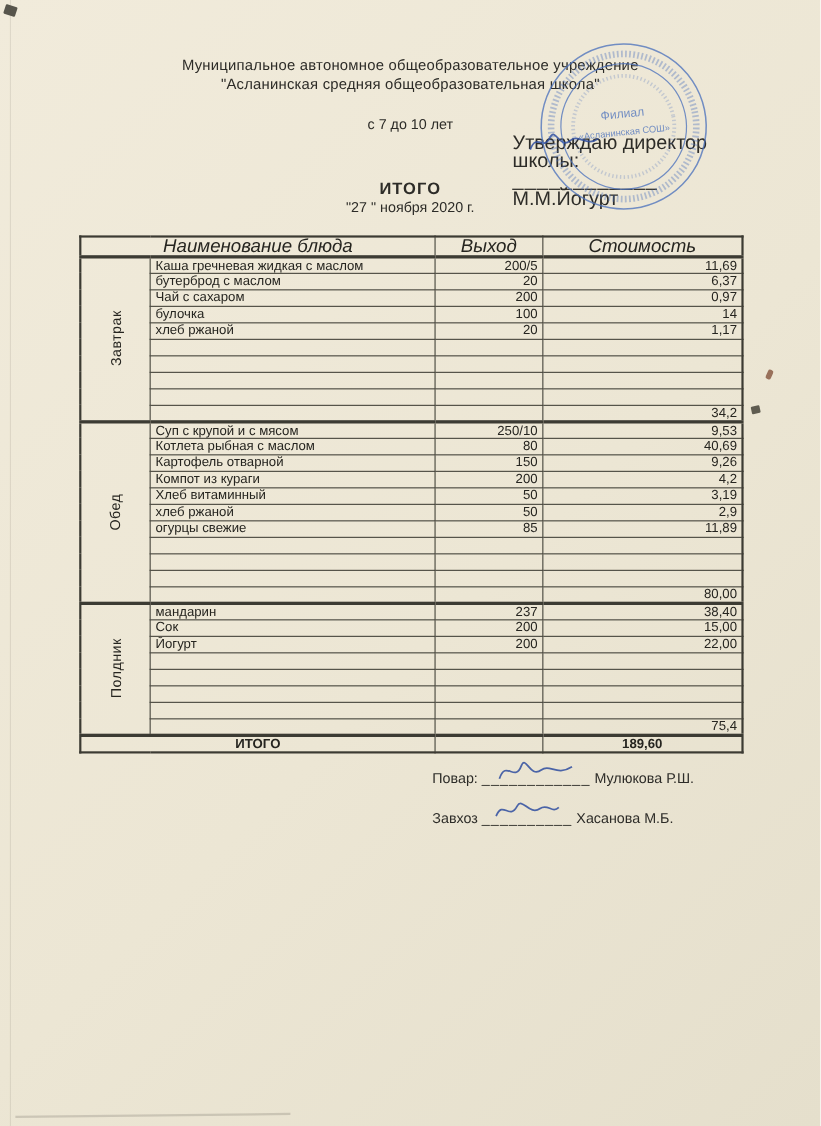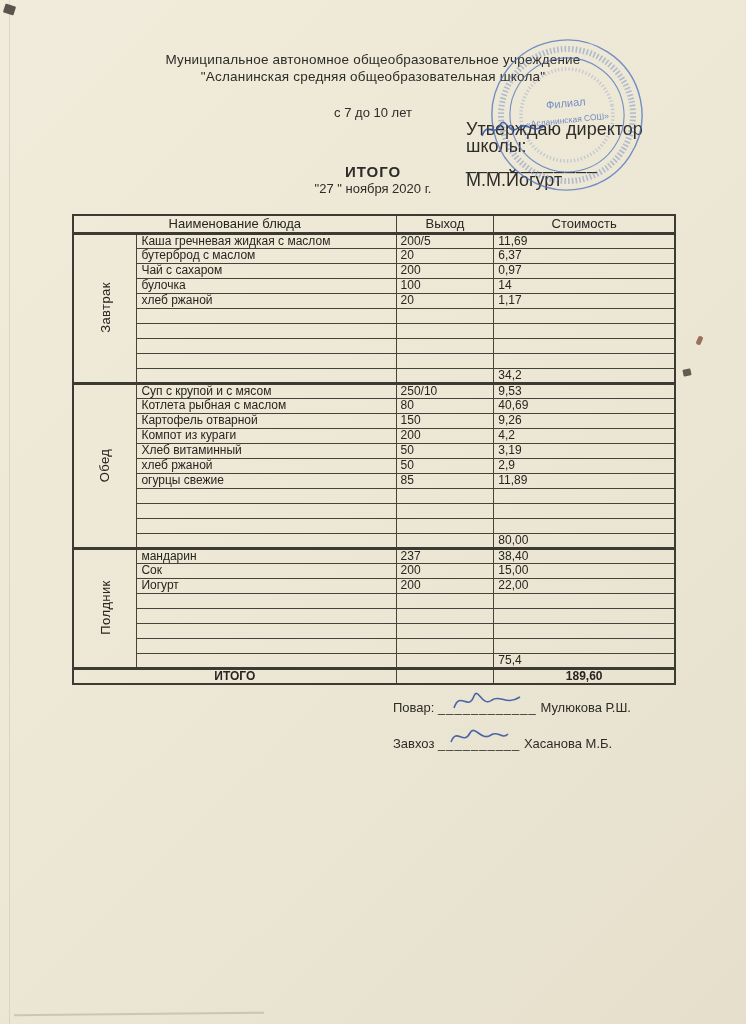--- a/index.html
+++ b/index.html
@@ -27,23 +27,23 @@
   .menu-table {
     position:absolute; left:72px; top:214px; width:604px;
     border-collapse:collapse; font-size:12px; color:#262520;
     border:2px solid #3c3b33;
   }
   .menu-table th, .menu-table td {
     border:1px solid #45443b;
     height:15px; line-height:13px; padding:0 4px;
     font-weight:normal; overflow:hidden; white-space:nowrap;
   }
-  .menu-table thead th { height:18px; text-align:center; font-size:13px; }
+  .menu-table thead th { height:18px; text-align:center; font-size:17px;font-style:italic; }
   .name-cell { text-align:left; }
-  .num-cell { text-align:left; }
+  .num-cell { text-align:right; }
   .label-cell { text-align:center; vertical-align:middle; }
   .vlabel { display:inline-block; transform:rotate(-90deg); white-space:nowrap; font-size:13px; letter-spacing:0.4px; }
   .thick-top { border-top:3px solid #3c3b33 !important; }
   .bold { font-weight:bold; }
   .total-row td { border-top:3px solid #3c3b33; font-weight:bold; text-align:center; height:16px; }
 
   
   .signoff { left:393px; font-size:13px; }
   .signoff .uline { letter-spacing:1px; }
 

